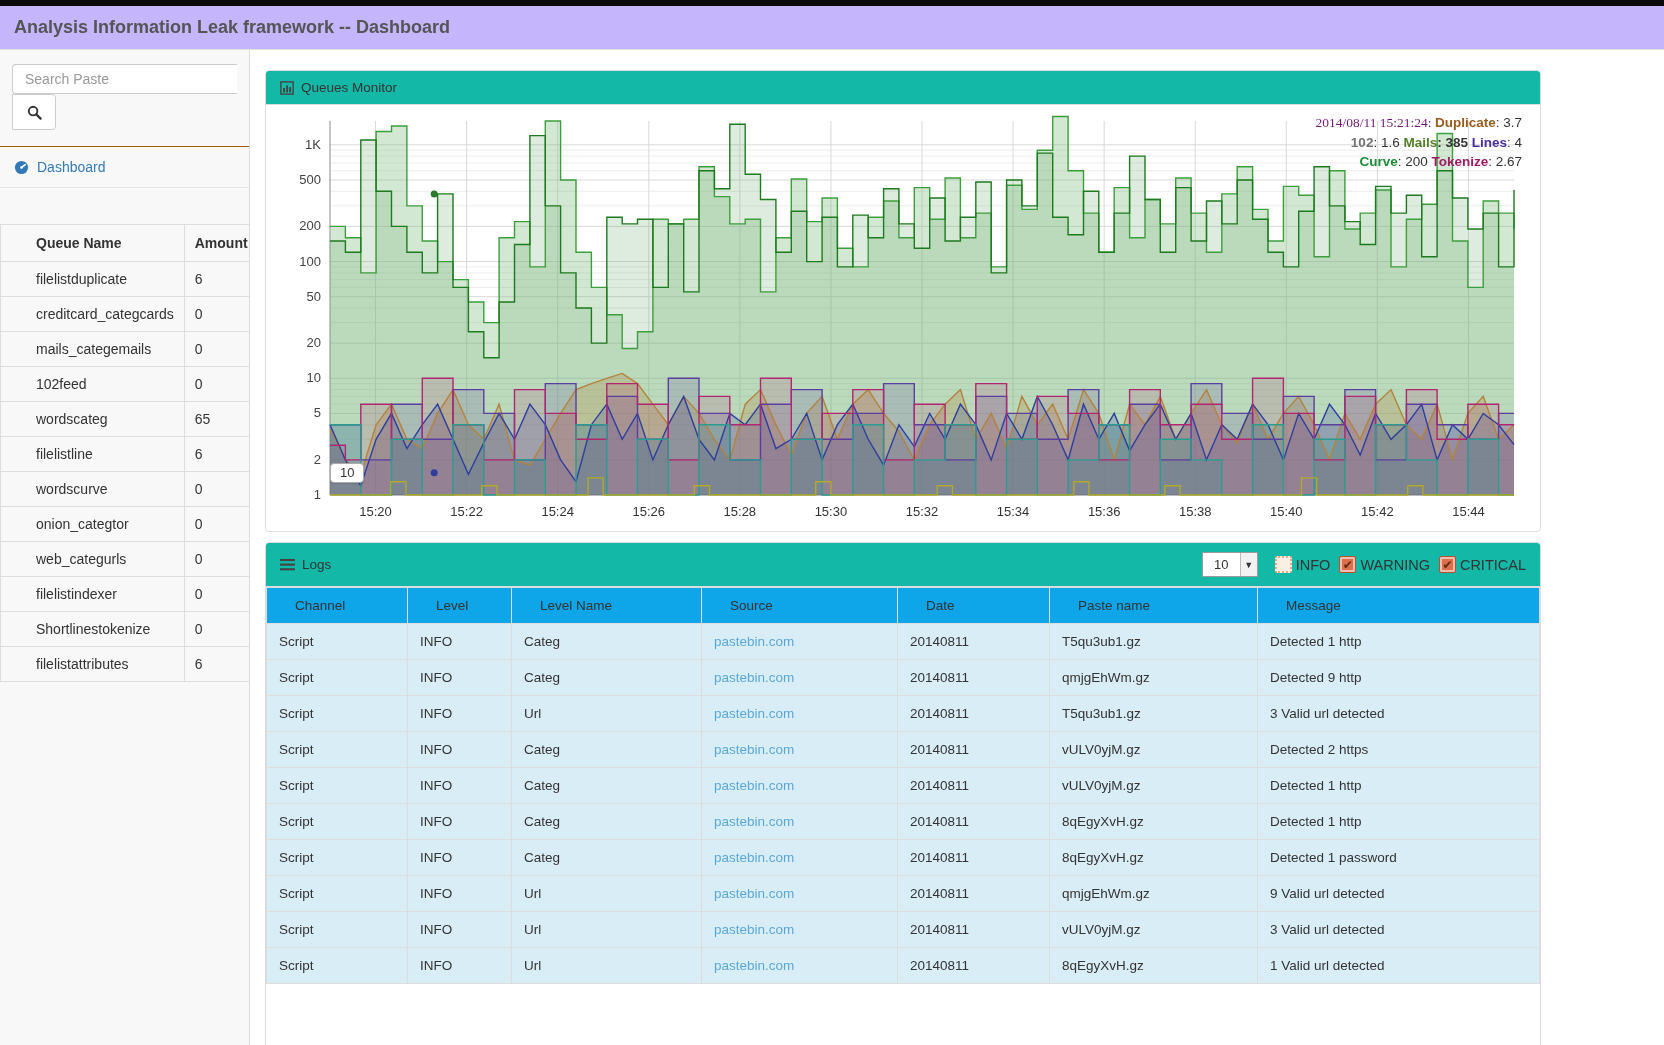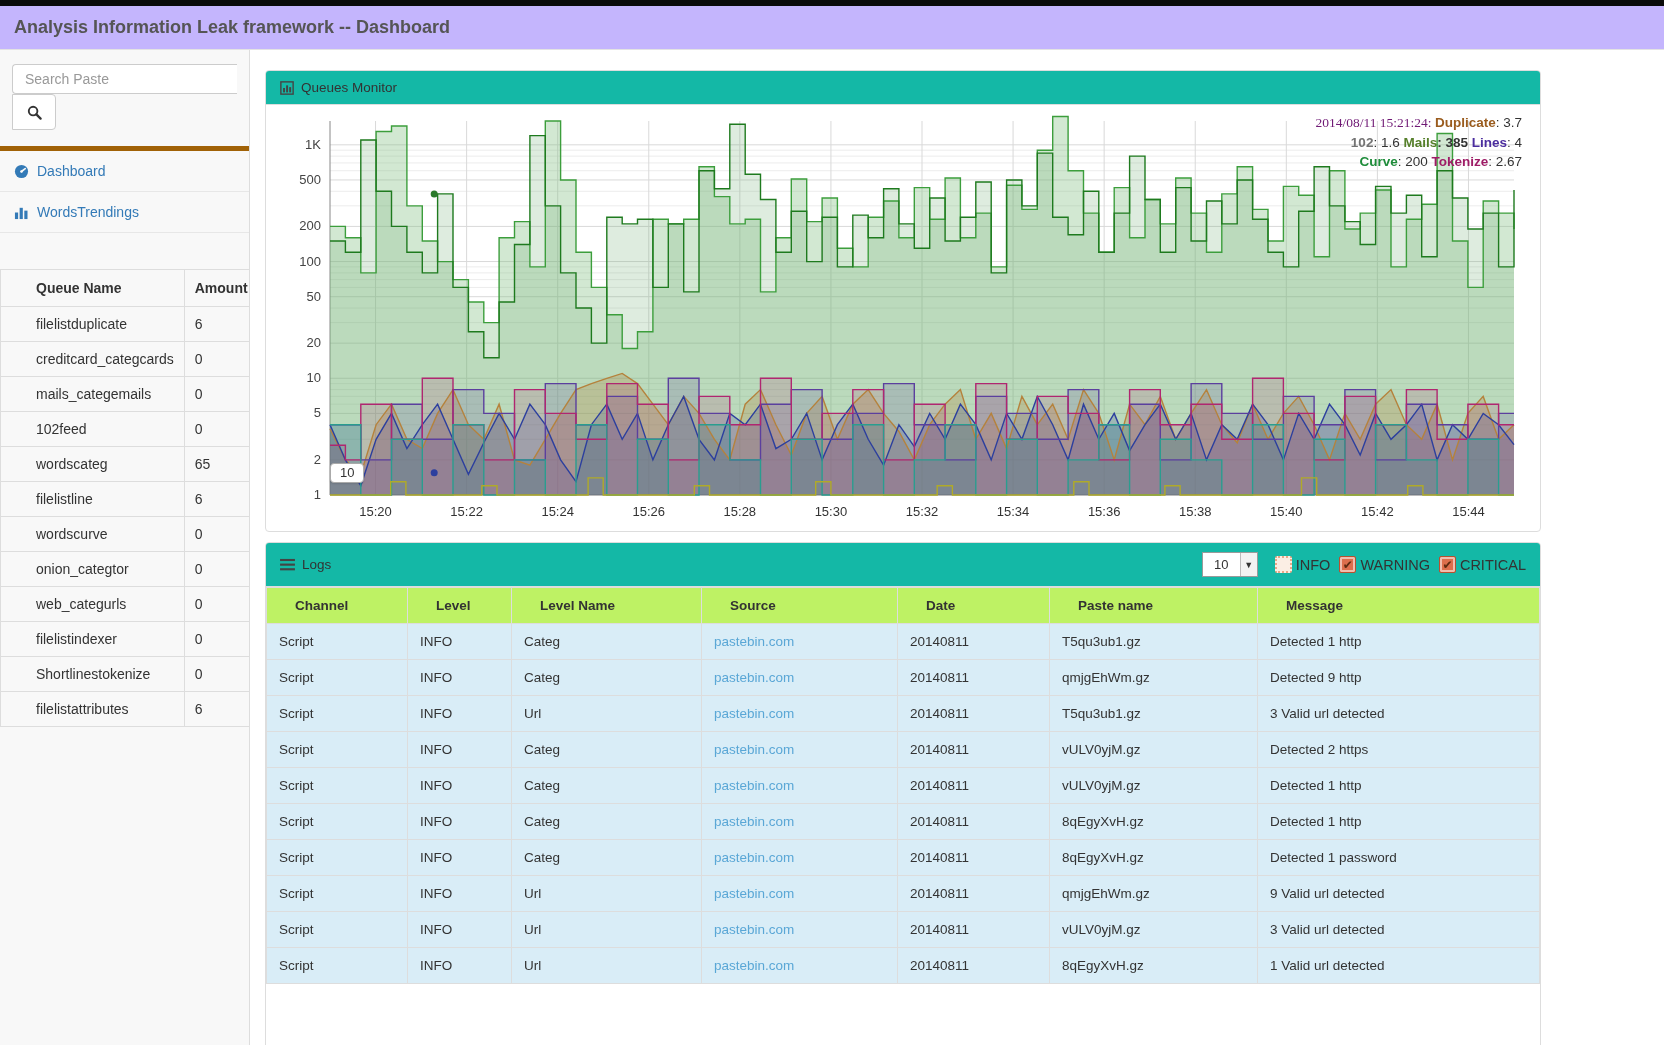--- a/index.html
+++ b/index.html
@@ -11,21 +11,21 @@
   .brand { font-size:18px; font-weight:600; color:#555; }
   .layout { display:flex; height:995px; }
   
   .sidebar { width:250px; background:#f8f8f8; border-right:1px solid #ddd; flex:0 0 250px; }
   .search-row { display:flex; margin:14px 12px 16px 12px;flex-direction:column; }
   .search-input { flex:1; height:36px; border:1px solid #ccc; border-right:none;
     border-radius:4px 0 0 4px; padding:6px 12px; font-size:14px; background:#fff; color:#333; outline:none; }
   .search-input::placeholder { color:#999; }
   .search-btn { width:44px; height:36px; border:1px solid #ccc; background:#fff;
     border-radius:0 4px 4px 0; cursor:pointer; display:flex; align-items:center; justify-content:center; }
-  .side-nav { border-top:5px solid #a16207; }
+  .side-nav { border-top:1px solid #a16207; }
   .side-link { display:flex; align-items:center; gap:8px; padding:12px 14px;
     border-bottom:1px solid #e7e7e7; color:#337ab7; font-size:14px; text-decoration:none; cursor:pointer; }
   
   .queue-table { width:100%; border-collapse:collapse; margin-top:36px; font-size:14px; }
   .queue-table th, .queue-table td { border:1px solid #ddd; text-align:left; padding:9px 10px; }
   .queue-table th { font-weight:bold; color:#333; padding:10px 10px; }
   .queue-table th:first-child, .queue-table td:first-child { width:148px;padding-left:35px; }
   
   .main { flex:1; background:#fff; padding:20px 0 0 15px; }
   .panel { width:1276px; border:1px solid #ddd; border-radius:4px; background:#fff; margin-bottom:10px; }
@@ -53,21 +53,21 @@
   
   .filter { display:flex; align-items:center; gap:4px; cursor:pointer; font-size:14.5px; color:#333; }
   .cb { width:17px; height:17px; display:inline-flex; align-items:center; justify-content:center;
     border:2px dotted #e9a887; background:#fbeee4; border-radius:2px; }
   .filter.checked .cb { border:1px solid #b9502f; background:#dd6f4c;
     box-shadow:inset 0 0 0 2px rgba(255,255,255,.55); }
   .filter.checked .cb::after { content:"\2714"; font-size:12px; color:#5d2a10; line-height:1; }
   
   .logs-table { width:100%; border-collapse:collapse; font-size:13.5px; }
   .logs-table th, .logs-table td { border:1px solid #ddd; text-align:left; padding:10px 12px; }
-  .logs-table th { background:#bef264; font-weight:bold;padding-left:28px; }
+  .logs-table th { background:#0ea5e9; font-weight:normal;padding-left:28px; }
   .logs-table td { background:#d9edf7; }
   .logs-table th:nth-child(1){width:141px} .logs-table th:nth-child(2){width:104px}
   .logs-table th:nth-child(3){width:190px} .logs-table th:nth-child(4){width:196px}
   .logs-table th:nth-child(5){width:152px} .logs-table th:nth-child(6){width:208px}
   .logs-table a { color:#5aa7d6; text-decoration:none; cursor:pointer; }
   .logs-filler { height:120px; }
   .hicon { flex:0 0 auto; }
 </style>
 </head>
 <body>
@@ -90,28 +90,20 @@
       </button>
     </div>
     <nav class="side-nav">
       <a class="side-link">
         <svg class="hicon" width="15" height="15" viewBox="0 0 16 16">
           <circle cx="8" cy="8" r="7" fill="#337ab7"></circle>
           <line x1="8" y1="8" x2="12" y2="5" stroke="#f8f8f8" stroke-width="1.8" stroke-linecap="round"></line>
           <circle cx="8" cy="8" r="1.4" fill="#f8f8f8"></circle>
         </svg>
         <span>Dashboard</span>
-      </a>
-      <a class="side-link">
-        <svg class="hicon" width="15" height="15" viewBox="0 0 16 16">
-          <rect x="1" y="8" width="3.4" height="7" fill="#337ab7"></rect>
-          <rect x="6" y="3" width="3.4" height="12" fill="#337ab7"></rect>
-          <rect x="11" y="6" width="3.4" height="9" fill="#337ab7"></rect>
-        </svg>
-        <span>WordsTrendings</span>
       </a>
     </nav>
     <table class="queue-table">
       <thead>
         <tr>
           <th>Queue Name</th>
           <th>Amount</th>
         </tr>
       </thead>
       <tbody id="queue-body">

